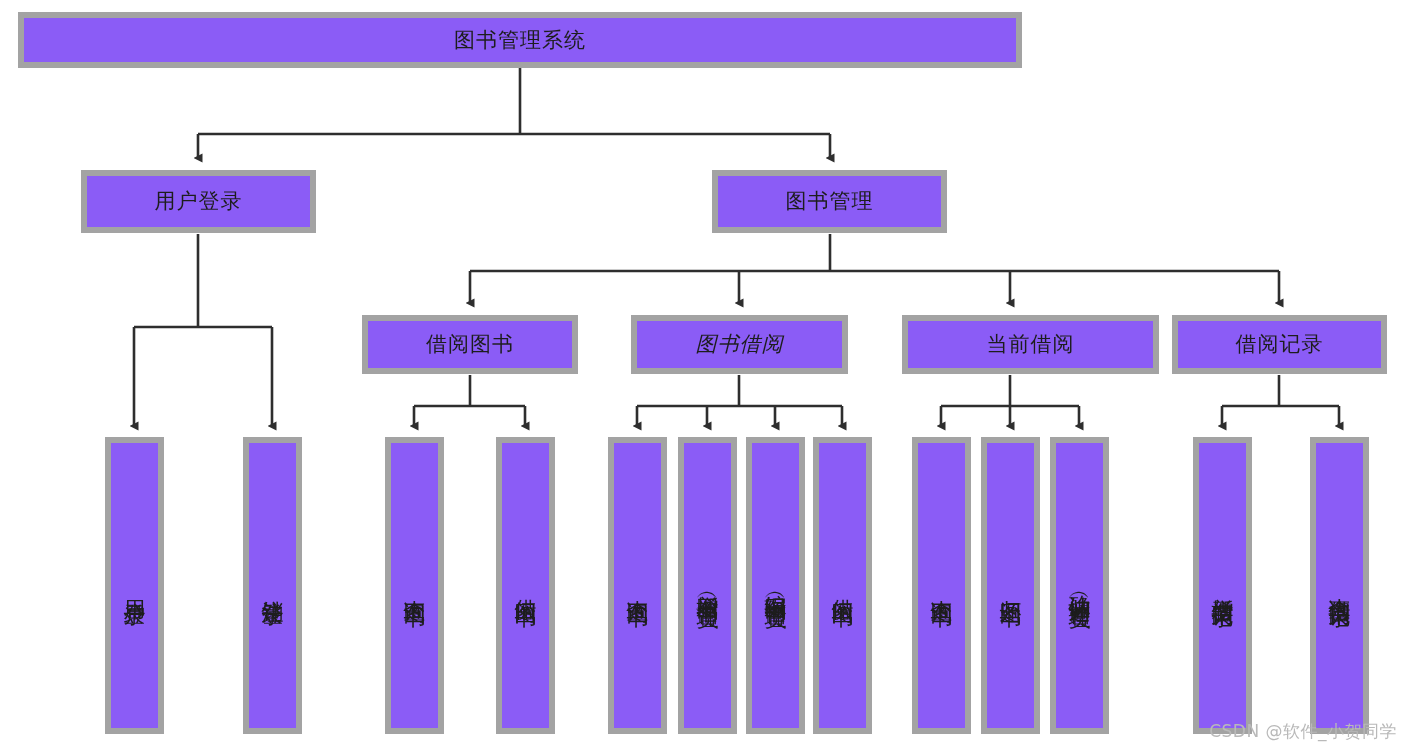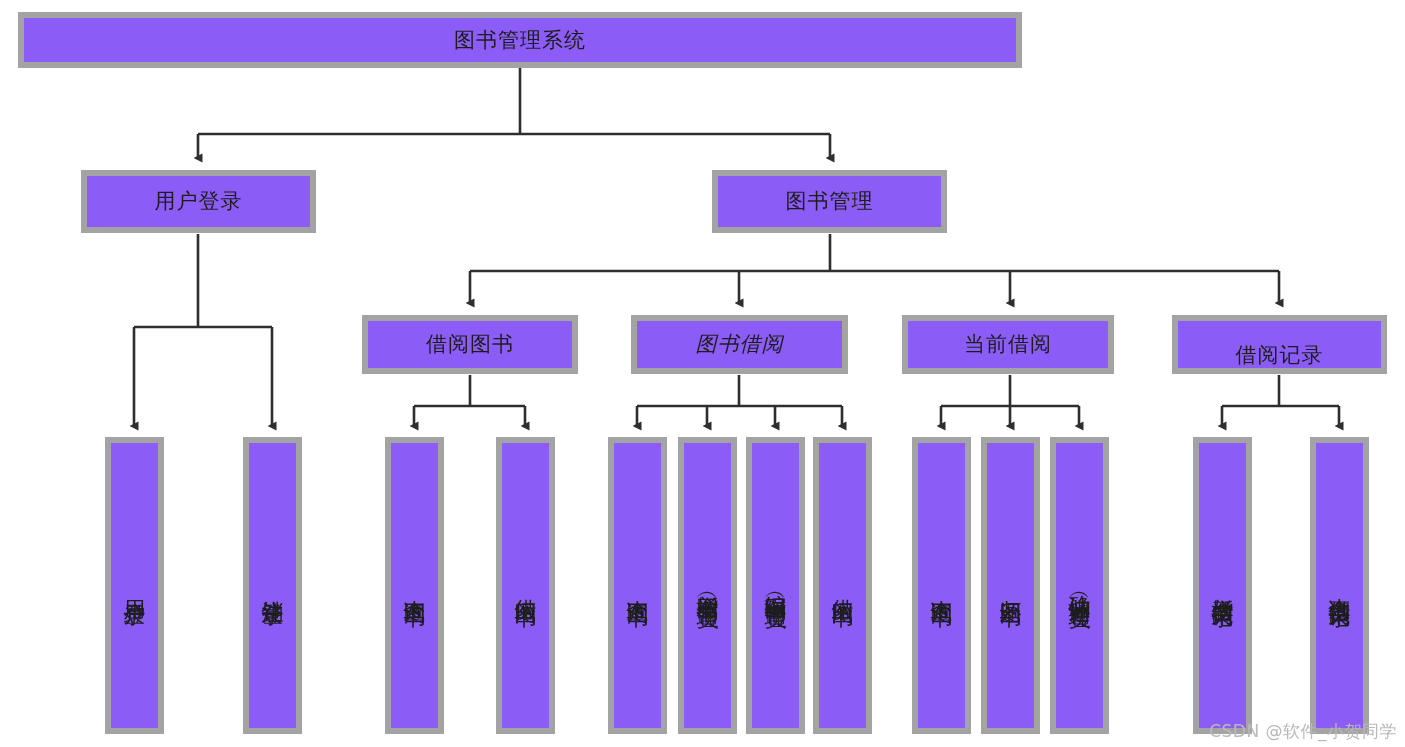--- a/index.html
+++ b/index.html
@@ -138,24 +138,24 @@
   <div class="node horizontal" style="left:712px; top:170px; width:235px; height:63px;">
     <span class="node-label">图书管理</span>
   </div>
 
   <div class="node horizontal" style="left:362px; top:315px; width:216px; height:59px;">
     <span class="node-label">借阅图书</span>
   </div>
   <div class="node horizontal" style="left:631px; top:315px; width:217px; height:59px;font-style:italic;">
     <span class="node-label">图书借阅</span>
   </div>
-  <div class="node horizontal" style="left:902px; top:315px; width:212px; height:59px;">
+  <div class="node horizontal" style="left:902px; top:315px; width:257px; height:59px;">
     <span class="node-label">当前借阅</span>
   </div>
-  <div class="node horizontal" style="left:1172px; top:315px; width:215px; height:59px;align-items:flex-end;">
+  <div class="node horizontal" style="left:1172px; top:315px; width:215px; height:59px;">
     <span class="node-label">借阅记录</span>
   </div>
 
   <div class="node vertical" style="left:105px; top:437px; width:59px; height:297px;">
     <span class="node-label">用户登录</span>
   </div>
   <div class="node vertical" style="left:243px; top:437px; width:59px; height:297px;">
     <span class="node-label">注销登录</span>
   </div>
 

